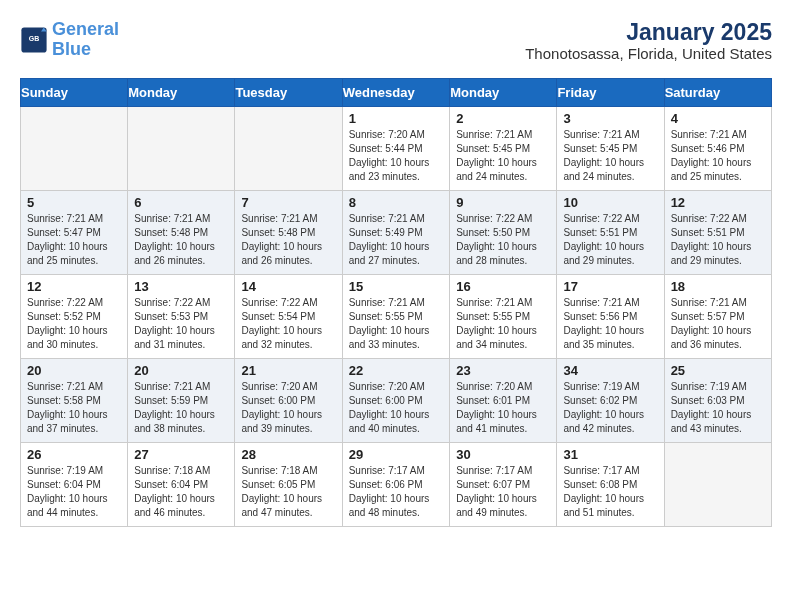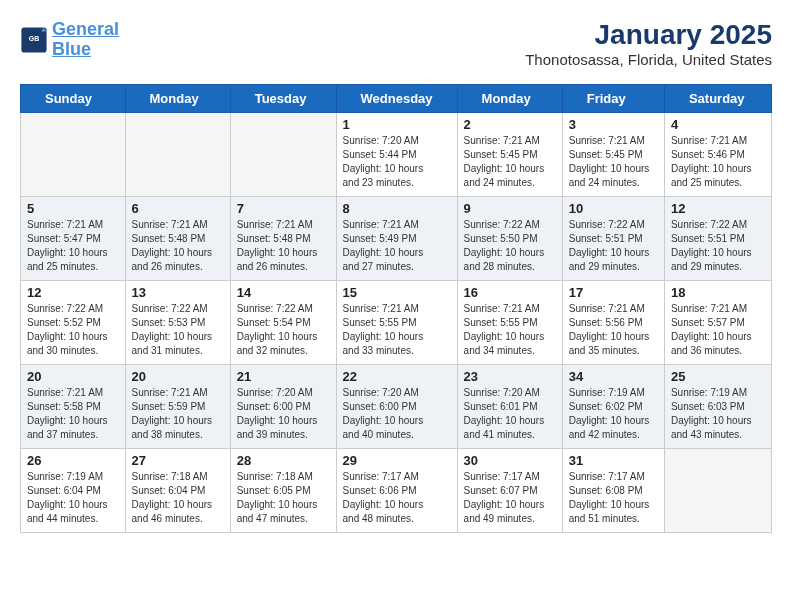--- a/index.html
+++ b/index.html
@@ -22,51 +22,50 @@
       gap: 4px;
     }
     .logo-text {
       font-size: 18px;
       font-weight: bold;
       color: #1a3a6b;
       line-height: 1.1;
     }
     .logo-text span {
       color: #4a90d9;
-      text-decoration: underline;
     }
     .logo-icon {
       width: 28px;
       height: 28px;
     }
     .title-block {
       text-align: right;
     }
     .month-title {
-      font-size: 28px;
+      font-size: 23px;
       font-weight: bold;
       color: #1a3a6b;
       line-height: 1.1;
     }
     .subtitle {
       font-size: 15px;
       color: #333;
     }
     .calendar {
       width: 100%;
       border-collapse: collapse;
       border: 1px solid #ccc;
     }
     .calendar th {
       background-color: #1a6abf;
       color: #fff;
       font-size: 13px;
       font-weight: bold;
       text-align: left;
-      padding: 6px 24px;
+      padding: 6px 0;
       border: 1px solid #1a5aaa;
     }
     .calendar td {
       vertical-align: top;
       width: 108px;
       min-height: 80px;
       padding: 4px 6px 6px 6px;
       border: 1px solid #ccc;
       font-size: 10.5px;
       color: #333;

